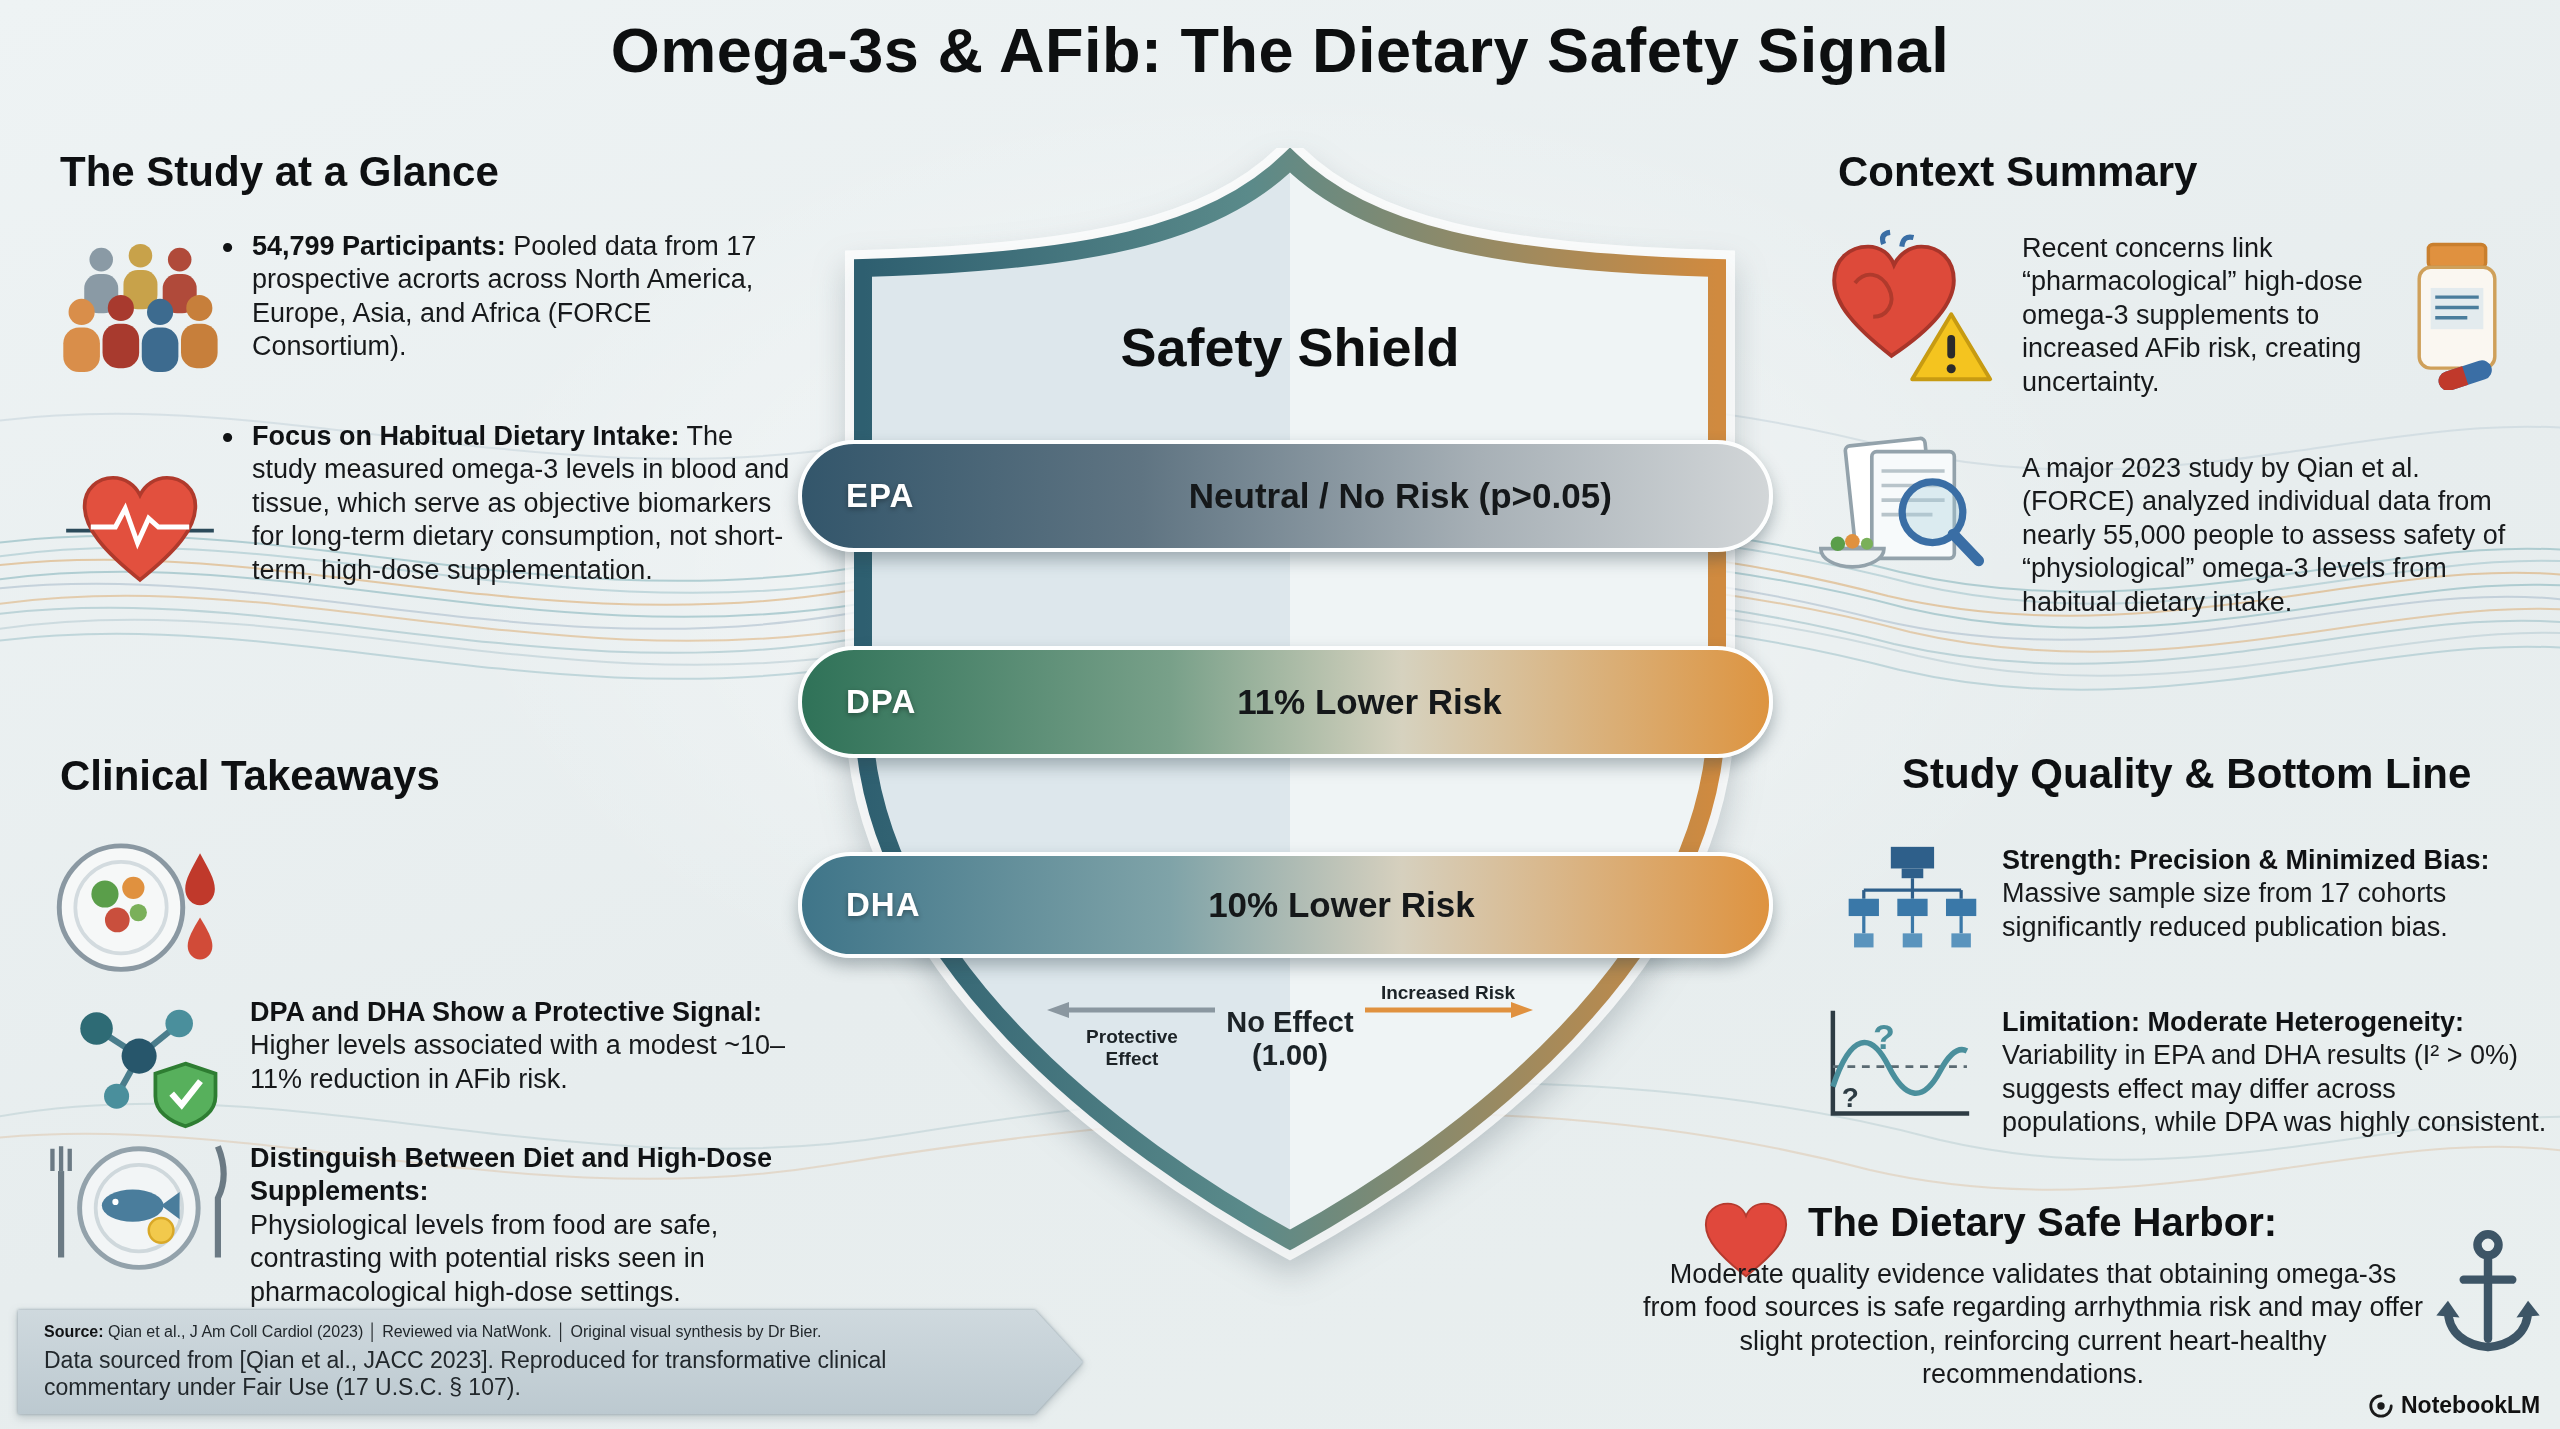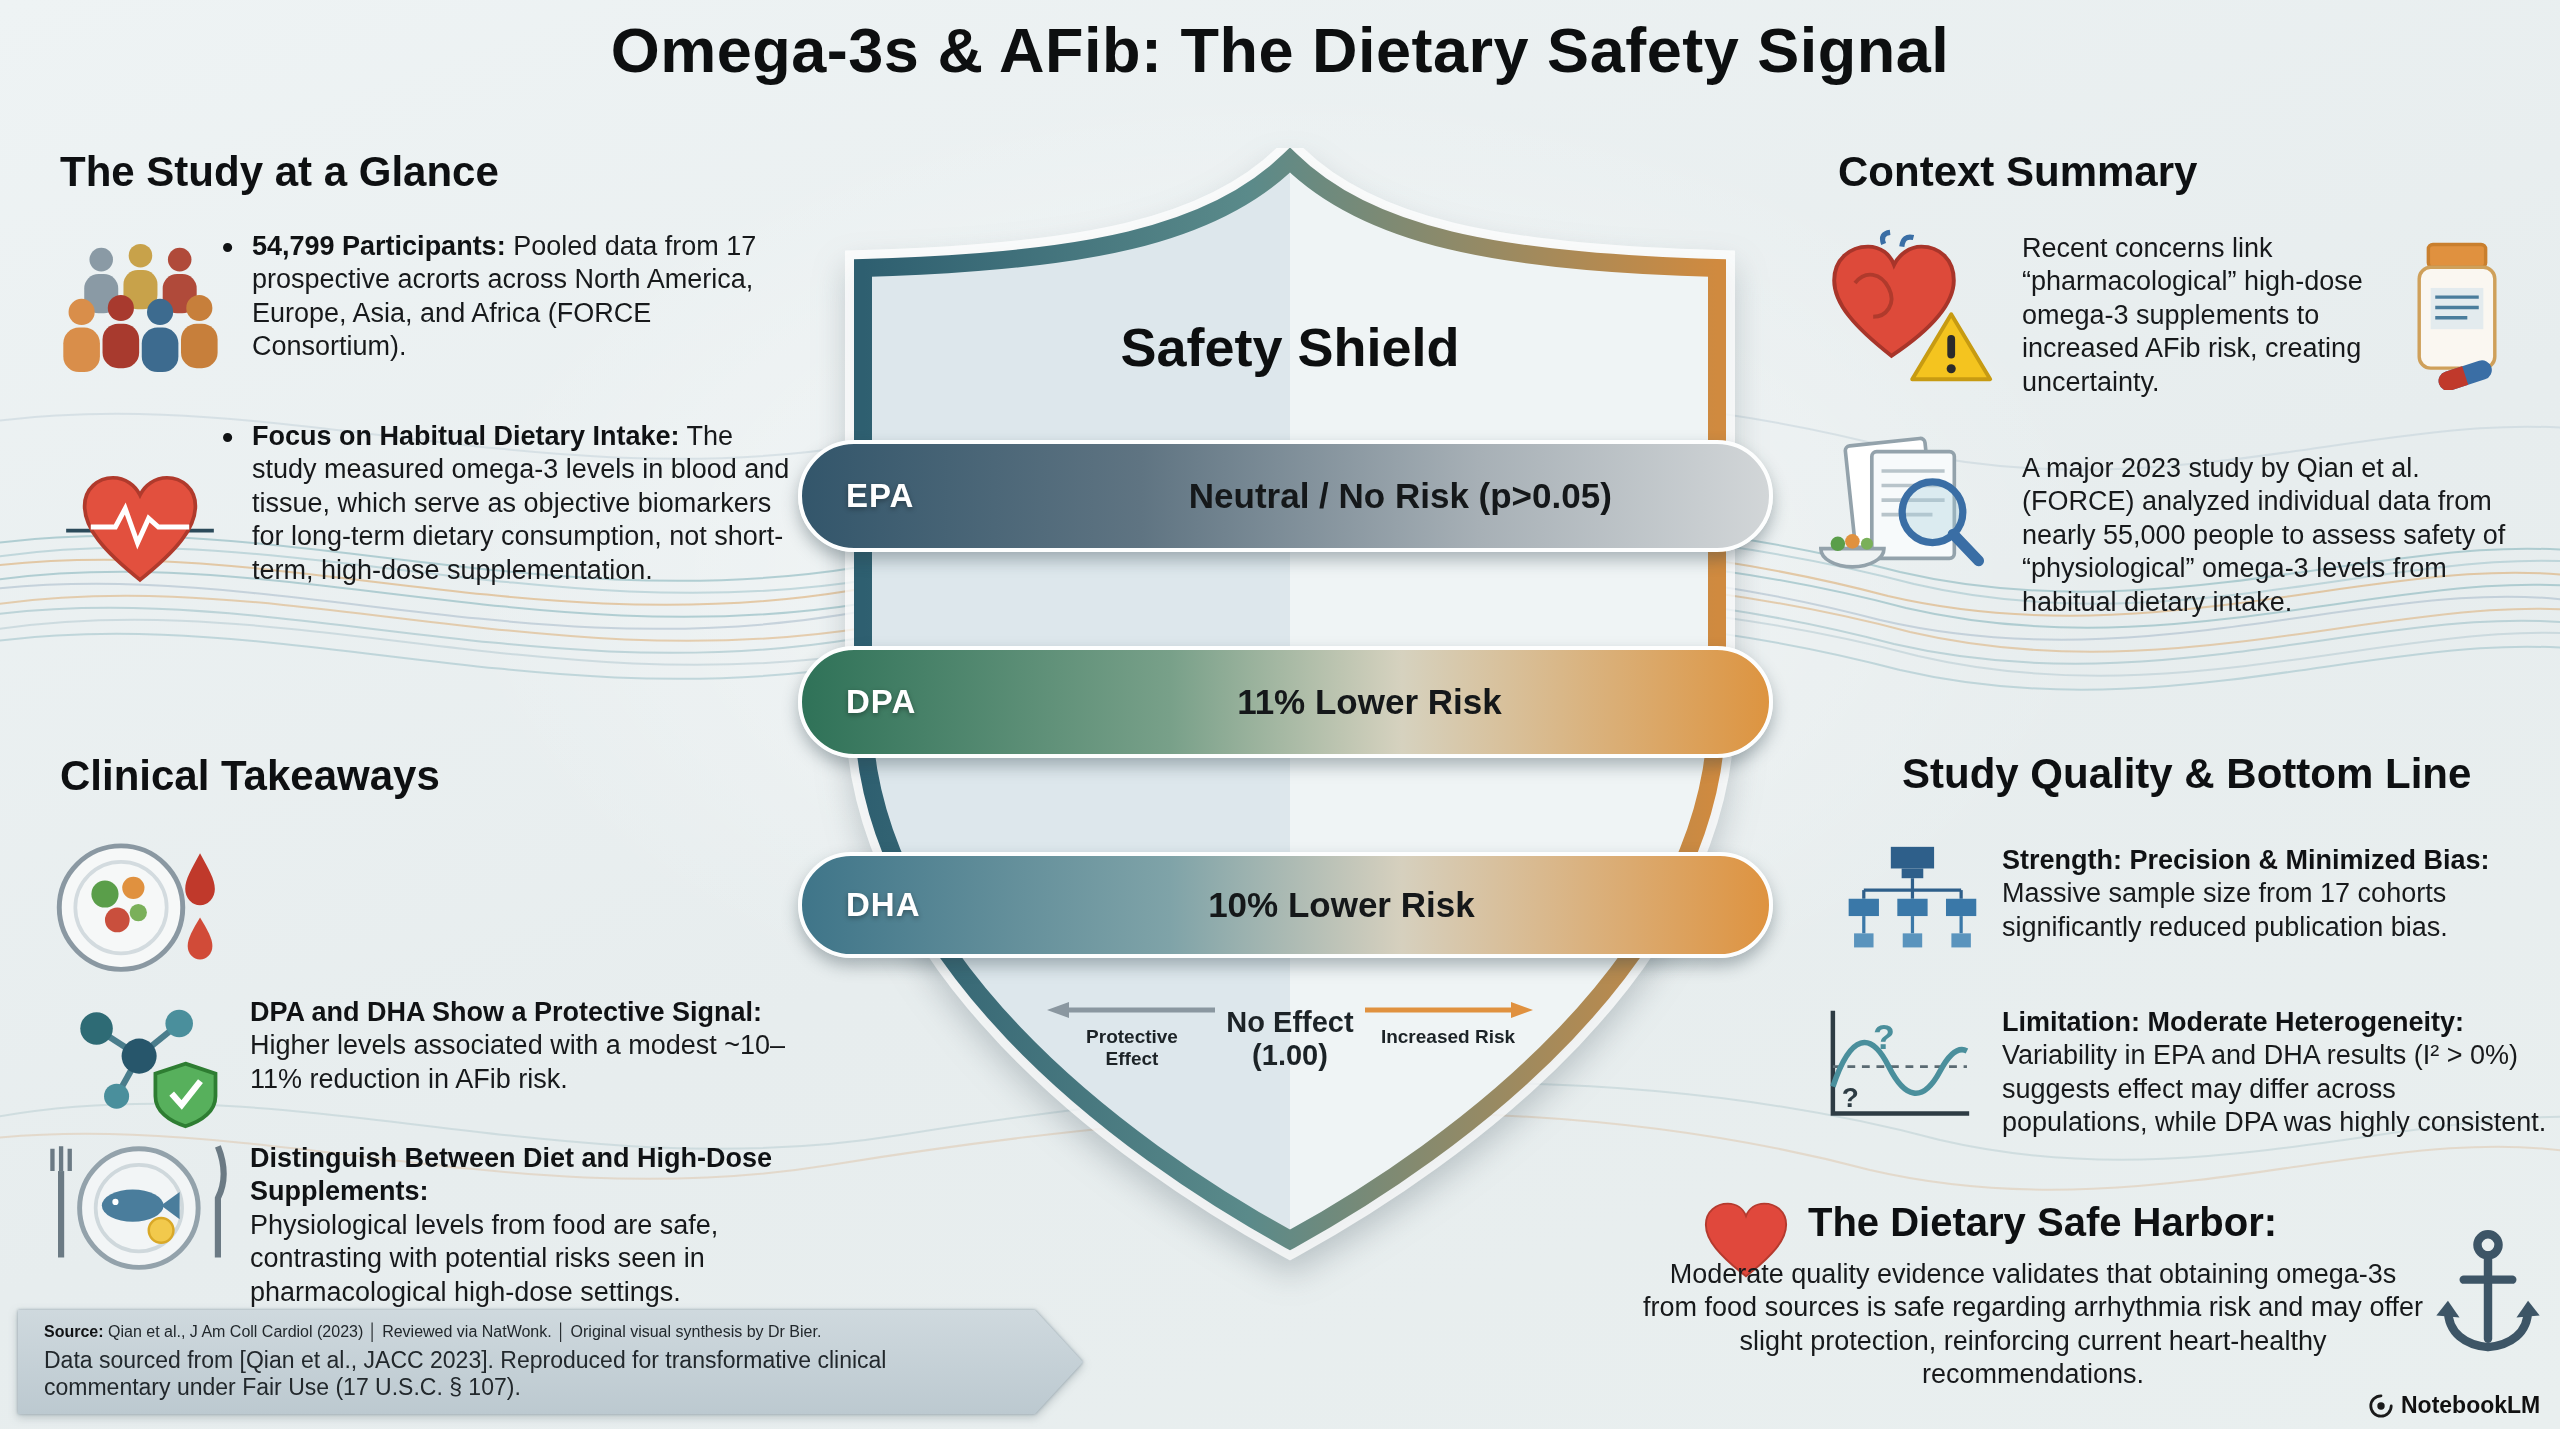--- a/index.html
+++ b/index.html
@@ -62,21 +62,21 @@
   #bar-epa .val{left:40%;}
   #bar-dpa .val{left:42%;margin-left:29px;}
   #bar-dha .val{left:42%;}
 
   .arrow{position:absolute;width:175px;height:20px;z-index:2;}
   #arrow-left{left:1045px;top:1000px;}
   #arrow-right{left:1360px;top:1000px;}
   .axis-label{position:absolute;text-align:center;font-size:19px;font-weight:bold;color:#1c2327;z-index:2;line-height:1.15;}
   #lab-protective{left:1058px;top:1026px;width:148px;}
   #lab-noeffect{left:1215px;top:1006px;width:150px;font-size:29px;white-space:pre-line;}
-  #lab-increased{left:1372px;top:1026px;width:152px;text-align:center;}
+  #lab-increased{left:1372px;top:982px;width:152px;text-align:center;}
 
   
   #h-context{left:1838px;top:148px;}
   .c1-icon{left:1816px;top:228px;width:182px;height:162px;}
   .c1-text{left:2022px;top:232px;width:362px;}
   .c1b-icon{left:2394px;top:226px;width:126px;height:164px;}
   .c2-icon{left:1816px;top:426px;width:182px;height:164px;}
   .c2-text{left:2022px;top:452px;width:485px;}
   #h-quality{left:1902px;top:750px;}
   .q1-icon{left:1840px;top:836px;width:146px;height:132px;}

